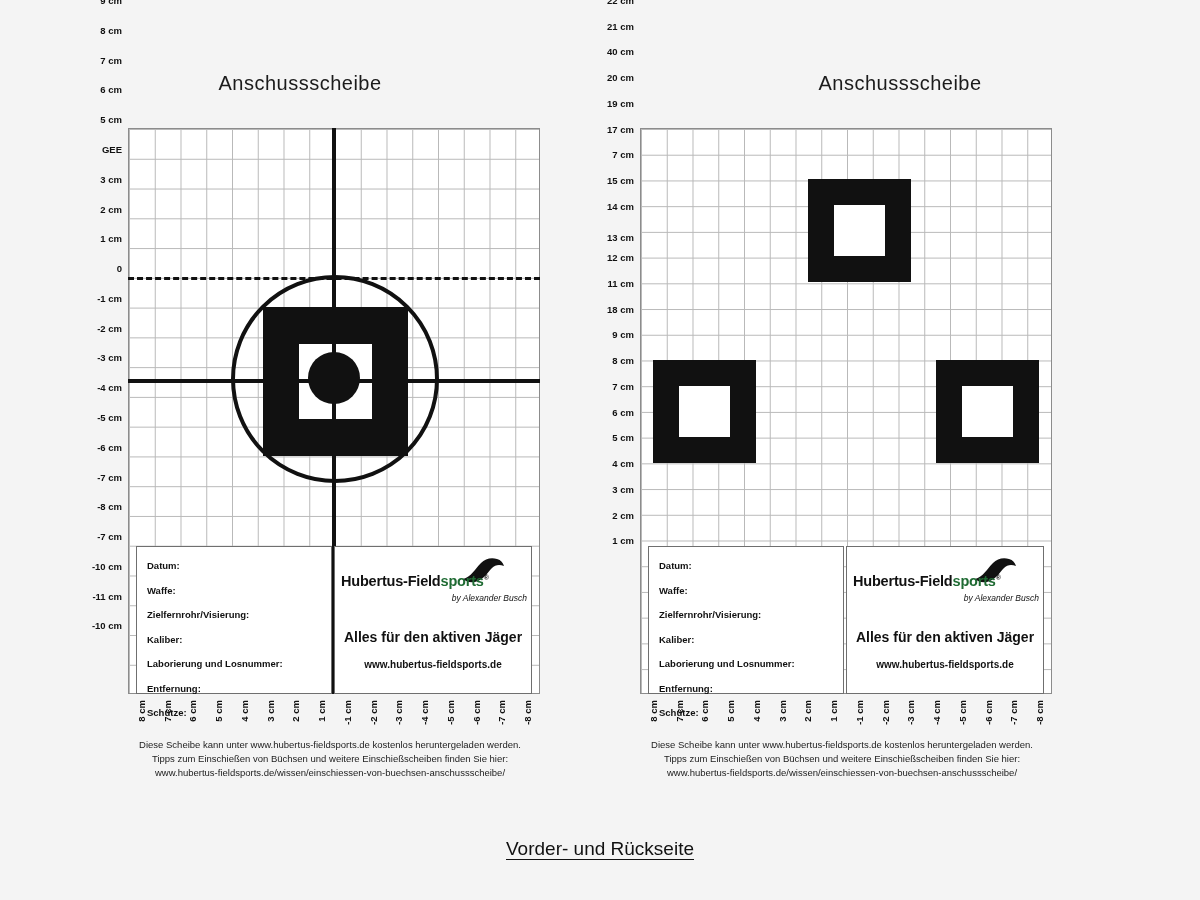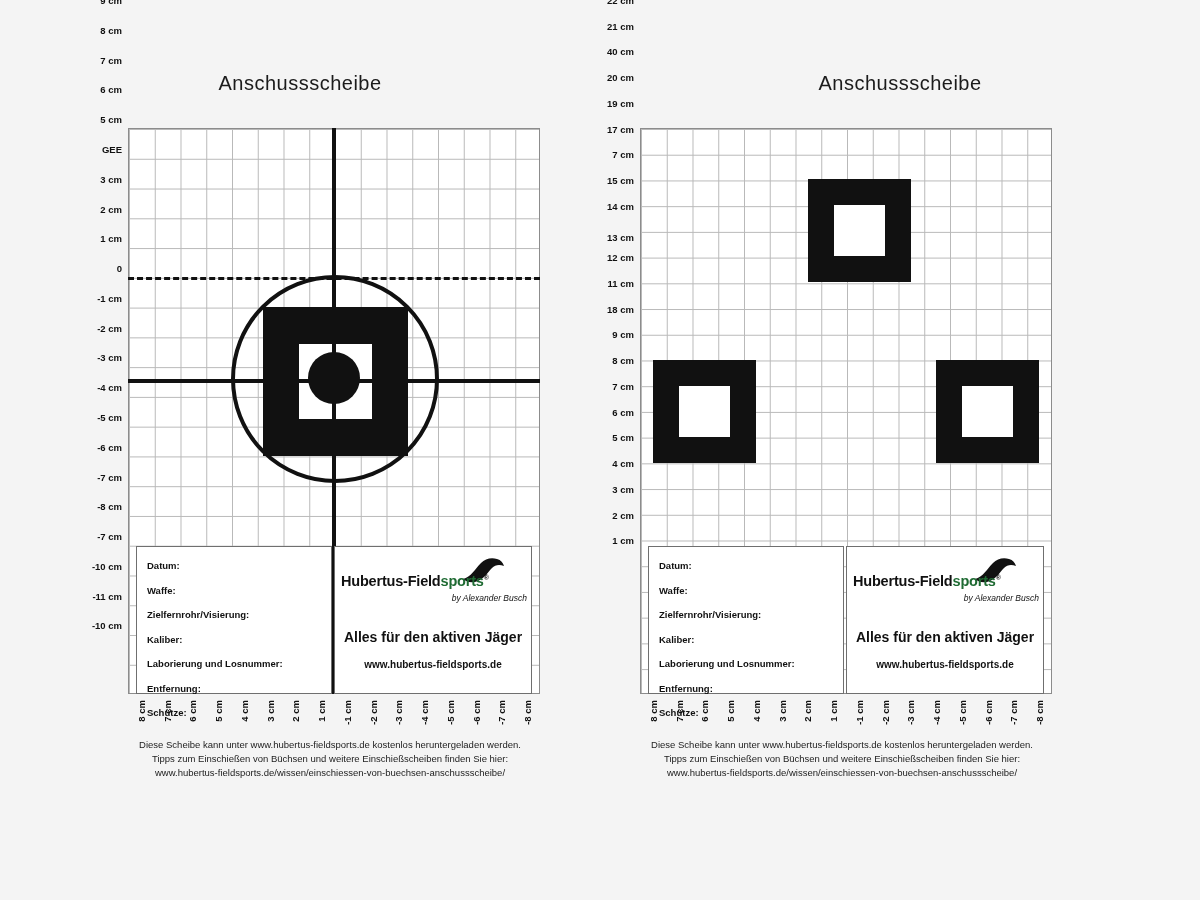--- a/index.html
+++ b/index.html
@@ -302,13 +302,14 @@
       <div class="xlab" style="left:399.1px">-8 cm</div>
     </div>
 
     <div class="notes" id="right-notes" style="left:-8px;">
       <div>Diese Scheibe kann unter www.hubertus-fieldsports.de kostenlos heruntergeladen werden.</div>
       <div>Tipps zum Einschießen von Büchsen und weitere Einschießscheiben finden Sie hier:</div>
       <div>www.hubertus-fieldsports.de/wissen/einschiessen-von-buechsen-anschussscheibe/</div>
     </div>
   </div>
 
+  <div class="bottom-caption">Vorder- und Rückseite</div>
 </div>
 
 </body></html>

